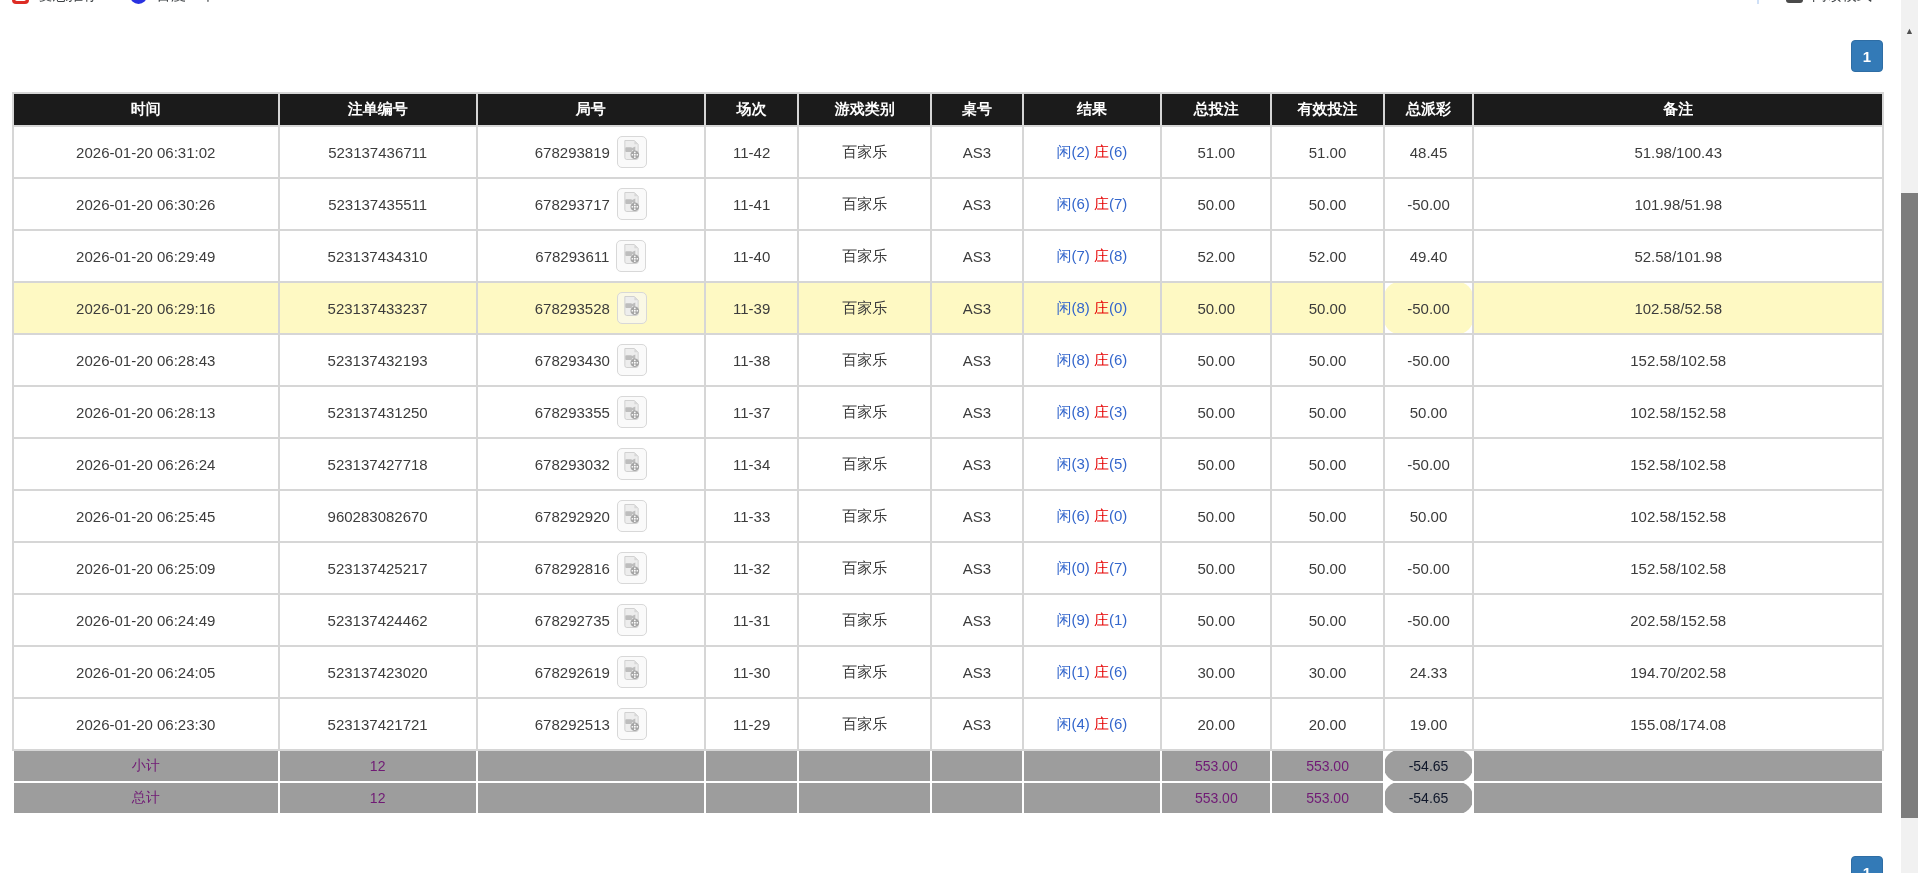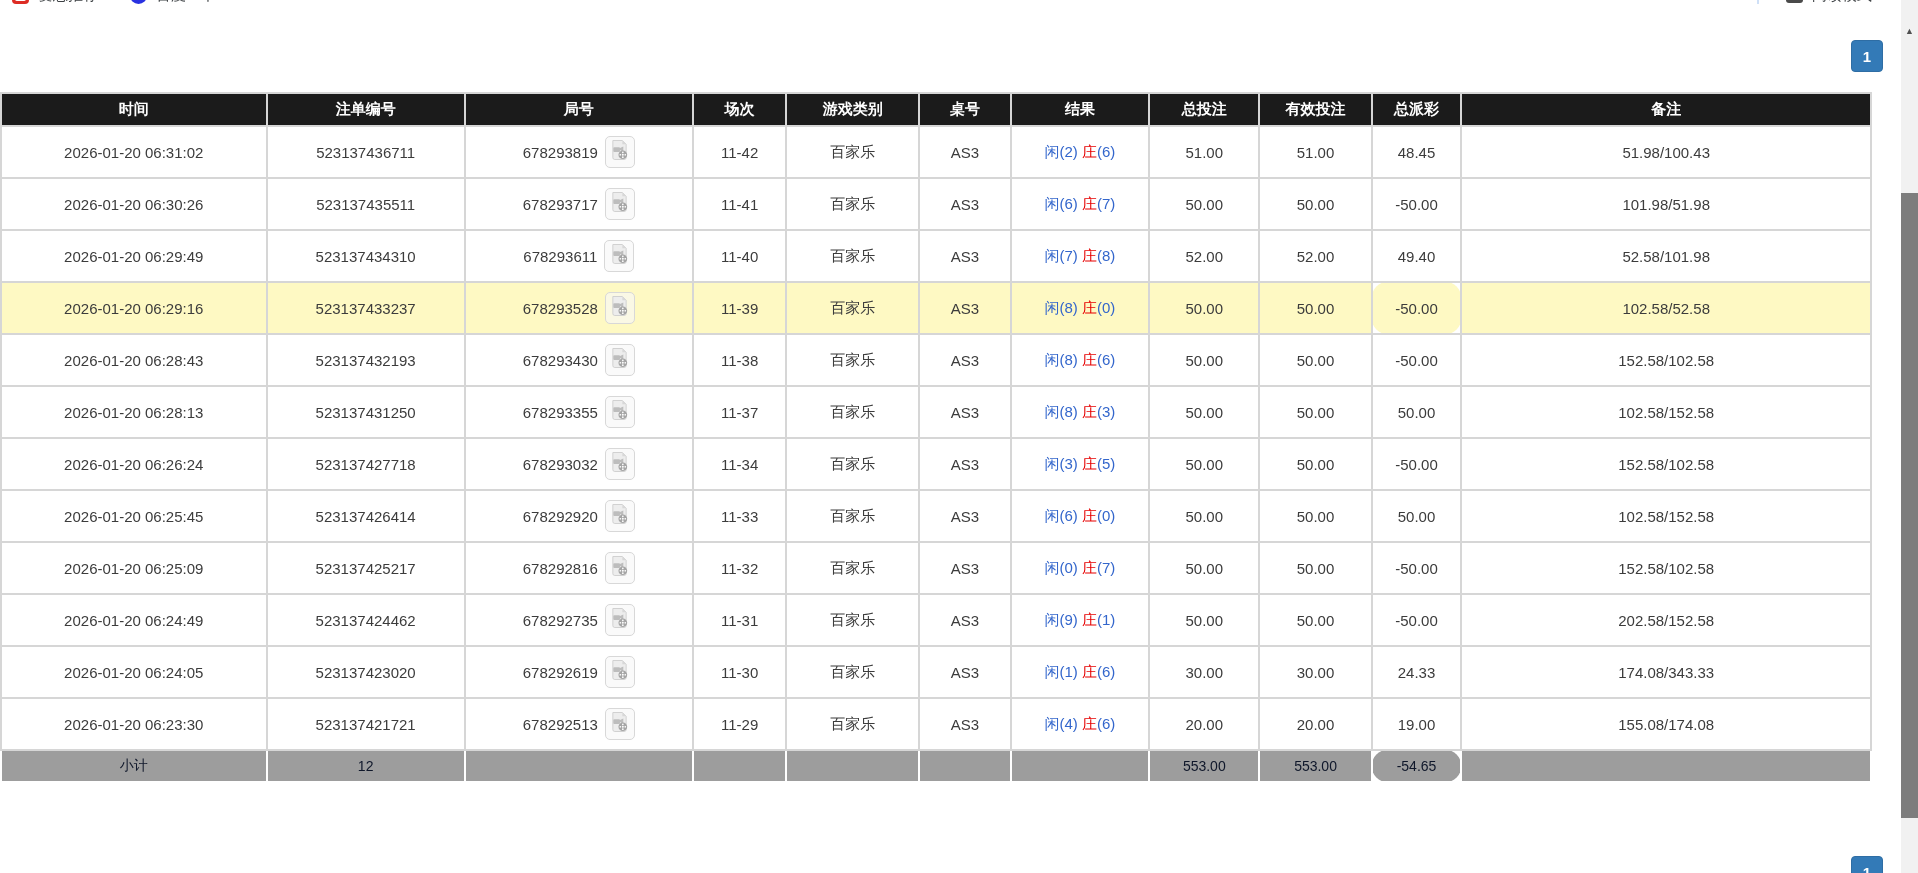--- a/index.html
+++ b/index.html
@@ -28,39 +28,39 @@
   .page-btn{
     position:absolute;width:32px;height:32px;box-sizing:border-box;
     background:#337ab7;border:1px solid #2e6da4;border-radius:4px;
     color:#fff;font-size:15px;font-weight:bold;
     display:flex;align-items:center;justify-content:center;cursor:pointer;
   }
   .page-btn.top{left:1851px;top:40px;}
   .page-btn.bottom{left:1851px;top:856px;}
 
   
-  .table-wrap{position:absolute;left:0;top:92px;width:1872px;}
+  .table-wrap{position:absolute;left:12px;top:92px;width:1872px;}
   table.records{border-collapse:collapse;width:100%;table-layout:fixed;}
   table.records th{
     background:#1b1b1b;color:#ffffff;font-weight:bold;font-size:15px;
     height:31px;border:2px solid #d6d6d6;padding:0;text-align:center;
   }
   table.records td{
     border:2px solid #d6d6d6;height:50px;padding:0 4px;
     text-align:center;font-size:15px;color:#3c3c3c;background:#ffffff;
     overflow:hidden;white-space:nowrap;
   }
   tr.highlight td{background:#fef9c3;}
   td .blue, .blue{color:#3366cc;}
   td .red-char{color:#e60000;}
   td.neg{color:#ff0000;border-radius:15px;}
   td.bet-link{color:#3366cc;cursor:pointer;}
 
   tr.summary td{
-    background:#9d9d9d;color:#0f172a;font-size:14px;height:30px;
+    background:#9d9d9d;color:#701a75;font-size:14px;height:30px;
     border-color:#ffffff;
   }
   tr.summary td.neg{color:#0f172a;}
 
   
   .video-btn{
     display:inline-block;vertical-align:middle;margin-left:7px;
     width:30px;height:32px;box-sizing:border-box;
     border:1px solid #d8d8d8;border-radius:5px;background:rgba(247,247,247,0.65);
     padding:2px 0 0 0;cursor:pointer;
@@ -290,21 +290,21 @@
           <td>百家乐</td>
           <td>AS3</td>
           <td><span class="blue">闲</span><span class="blue">(3)</span> <span class="red-char">庄</span><span class="blue">(5)</span></td>
           <td class="bet-link">50.00</td>
           <td>50.00</td>
           <td class="neg">-50.00</td>
           <td>152.58/102.58</td>
         </tr>
         <tr>
           <td>2026-01-20 06:25:45</td>
-          <td>523137426414</td>
+          <td>960283082670</td>
           <td><span class="round-num">678292920</span><span class="video-btn"><svg width="19" height="22" viewBox="0 0 20 22">
                 <path d="M3 1 h10 l4 4 v14 a2 2 0 0 1 -2 2 H5 a2 2 0 0 1 -2 -2 Z" fill="#ededed" stroke="#cfcfcf" stroke-width="1"></path>
                 <path d="M13 1 l4 4 h-4 z" fill="#d8d8d8"></path>
                 <rect x="3.5" y="8" width="7" height="5" rx="1" fill="#bdbdbd"></rect>
                 <path d="M10.5 9 l3.5 -1.8 v5.6 l-3.5 -1.8 z" fill="#bdbdbd"></path>
                 <circle cx="13.5" cy="16" r="4.6" fill="#a5a5a5"></circle>
                 <circle cx="13.5" cy="16" r="1" fill="#ffffff"></circle>
                 <circle cx="13.5" cy="13.4" r="0.9" fill="#ffffff"></circle>
                 <circle cx="13.5" cy="18.6" r="0.9" fill="#ffffff"></circle>
                 <circle cx="10.9" cy="16" r="0.9" fill="#ffffff"></circle>
@@ -382,21 +382,21 @@
                 <circle cx="10.9" cy="16" r="0.9" fill="#ffffff"></circle>
                 <circle cx="16.1" cy="16" r="0.9" fill="#ffffff"></circle>
               </svg></span></td>
           <td>11-30</td>
           <td>百家乐</td>
           <td>AS3</td>
           <td><span class="blue">闲</span><span class="blue">(1)</span> <span class="red-char">庄</span><span class="blue">(6)</span></td>
           <td class="bet-link">30.00</td>
           <td>30.00</td>
           <td>24.33</td>
-          <td>174.08/343.33</td>
+          <td>194.70/202.58</td>
         </tr>
         <tr>
           <td>2026-01-20 06:23:30</td>
           <td>523137421721</td>
           <td><span class="round-num">678292513</span><span class="video-btn"><svg width="19" height="22" viewBox="0 0 20 22">
                 <path d="M3 1 h10 l4 4 v14 a2 2 0 0 1 -2 2 H5 a2 2 0 0 1 -2 -2 Z" fill="#ededed" stroke="#cfcfcf" stroke-width="1"></path>
                 <path d="M13 1 l4 4 h-4 z" fill="#d8d8d8"></path>
                 <rect x="3.5" y="8" width="7" height="5" rx="1" fill="#bdbdbd"></rect>
                 <path d="M10.5 9 l3.5 -1.8 v5.6 l-3.5 -1.8 z" fill="#bdbdbd"></path>
                 <circle cx="13.5" cy="16" r="4.6" fill="#a5a5a5"></circle>
@@ -423,20 +423,33 @@
           <td></td>
           <td></td>
           <td></td>
           <td></td>
           <td></td>
           <td>553.00</td>
           <td>553.00</td>
           <td class="neg">-54.65</td>
           <td></td>
         </tr>
+        <tr class="summary">
+          <td>总计</td>
+          <td>12</td>
+          <td></td>
+          <td></td>
+          <td></td>
+          <td></td>
+          <td></td>
+          <td>553.00</td>
+          <td>553.00</td>
+          <td class="neg">-54.65</td>
+          <td></td>
+        </tr>
       </tfoot>
   </table>
 </div>
 
 <div class="page-btn bottom">1</div>
 
 <div class="scrollbar">
   <div class="sb-arrow">▲</div>
   <div class="sb-thumb"></div>
 </div>

